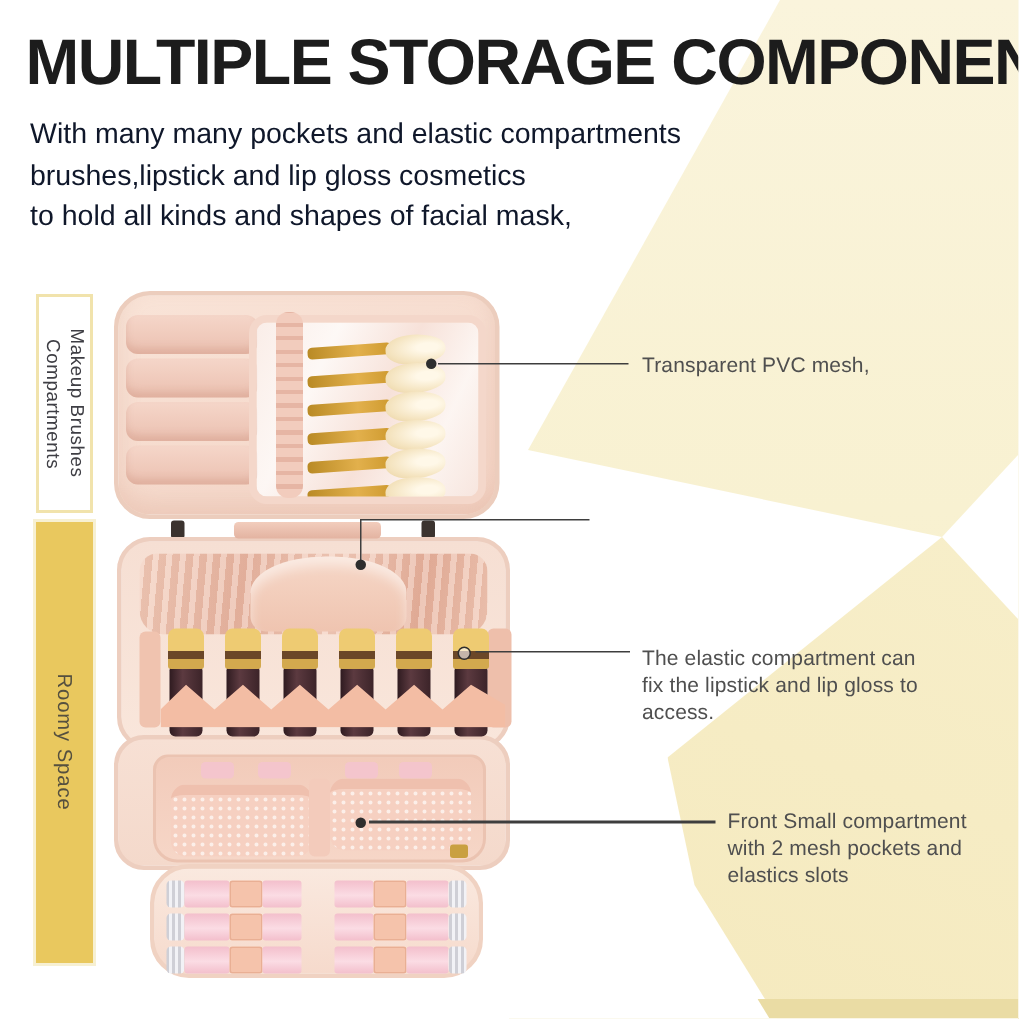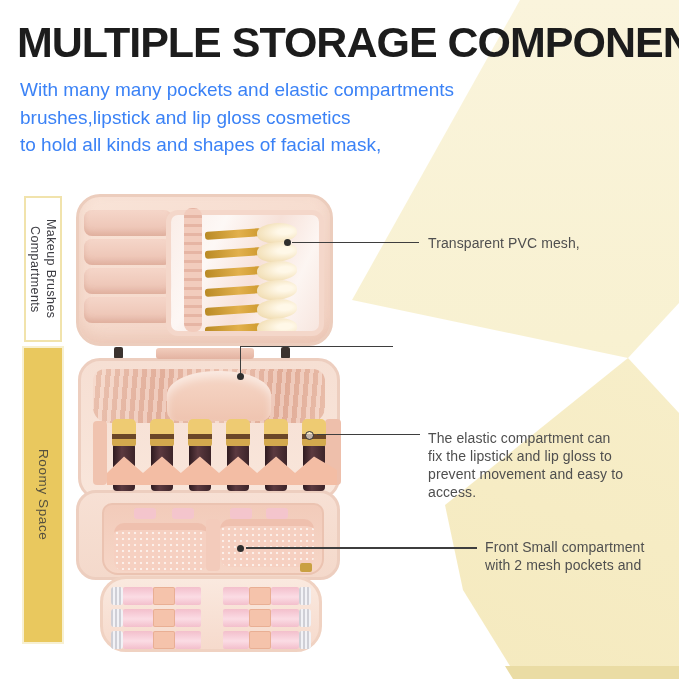--- a/index.html
+++ b/index.html
@@ -11,21 +11,21 @@
   .bg-top{background:linear-gradient(180deg,#FAF4DC 0%,#F6EEC6 100%);
           clip-path:polygon(520px 0px,679px 0px,679px 303px,628px 358px,352px 300px);}
   .bg-bottom{background:linear-gradient(200deg,#F9F2D3 0%,#F4E8BA 100%);
           clip-path:polygon(445px 505px,628px 358px,679px 413px,679px 679px,518px 679px,463px 590px);}
   .bg-strip{background:#EADCA4;
           clip-path:polygon(505px 666px,679px 666px,679px 679px,513px 679px);}
 
   
   .title{position:absolute;left:17px;top:18px;width:660px;font-size:43px;font-weight:bold;
          letter-spacing:-1px;color:#1C1C1C;white-space:nowrap;z-index:5;}
-  .desc{position:absolute;left:20px;top:76px;font-size:19px;line-height:27.5px;color:#3b82f6;z-index:5;}
+  .desc{position:absolute;left:20px;top:76px;font-size:19px;line-height:27.5px;color:#0f172a;z-index:5;}
 
   
   .vlabel{position:absolute;display:flex;align-items:center;justify-content:center;z-index:4;}
   .vlabel-top{left:24px;top:196px;width:38px;height:146px;background:#ffffff;border:2px solid #F1E3AC;box-sizing:border-box;}
   .vlabel-top .vtext{writing-mode:vertical-rl;font-size:12.5px;line-height:16px;color:#3E3E44;letter-spacing:.4px;text-align:center;}
   .vlabel-top .vtext span{display:block;}
   .vlabel-bottom{left:24px;top:348px;width:38px;height:294px;background:#E9C85E;box-shadow:0 0 0 2px #F7F0D2;}
   .vlabel-bottom .vtext{writing-mode:vertical-rl;font-size:13.5px;color:#55503F;letter-spacing:.6px;}
 
   
@@ -252,24 +252,24 @@
 
   <div class="cdot" style="left:236.5px;top:372.5px"></div>
   <div class="cline" style="left:239.5px;top:346px;width:1.5px;height:28px"></div>
   <div class="cline" style="left:240px;top:345.5px;width:153px;height:1.5px"></div>
 
   <div class="cring" style="left:305px;top:431px"></div>
   <div class="cline" style="left:317px;top:433.5px;width:103px;height:1.5px"></div>
   <div class="callout-text" style="left:428px;top:429px">
     <div>The elastic compartment can</div>
     <div>fix the lipstick and lip gloss to</div>
-    <div>prevent movement and easy to</div>
     <div>access.</div>
   </div>
 
   <div class="cdot" style="left:236.5px;top:544.5px"></div>
   <div class="cline" style="left:246px;top:547px;width:231px;height:1.5px"></div>
   <div class="callout-text" style="left:485px;top:538px">
     <div>Front Small compartment</div>
     <div>with 2 mesh pockets and</div>
+    <div>elastics slots</div>
   </div>
 
 </div>
 
 </body></html>

